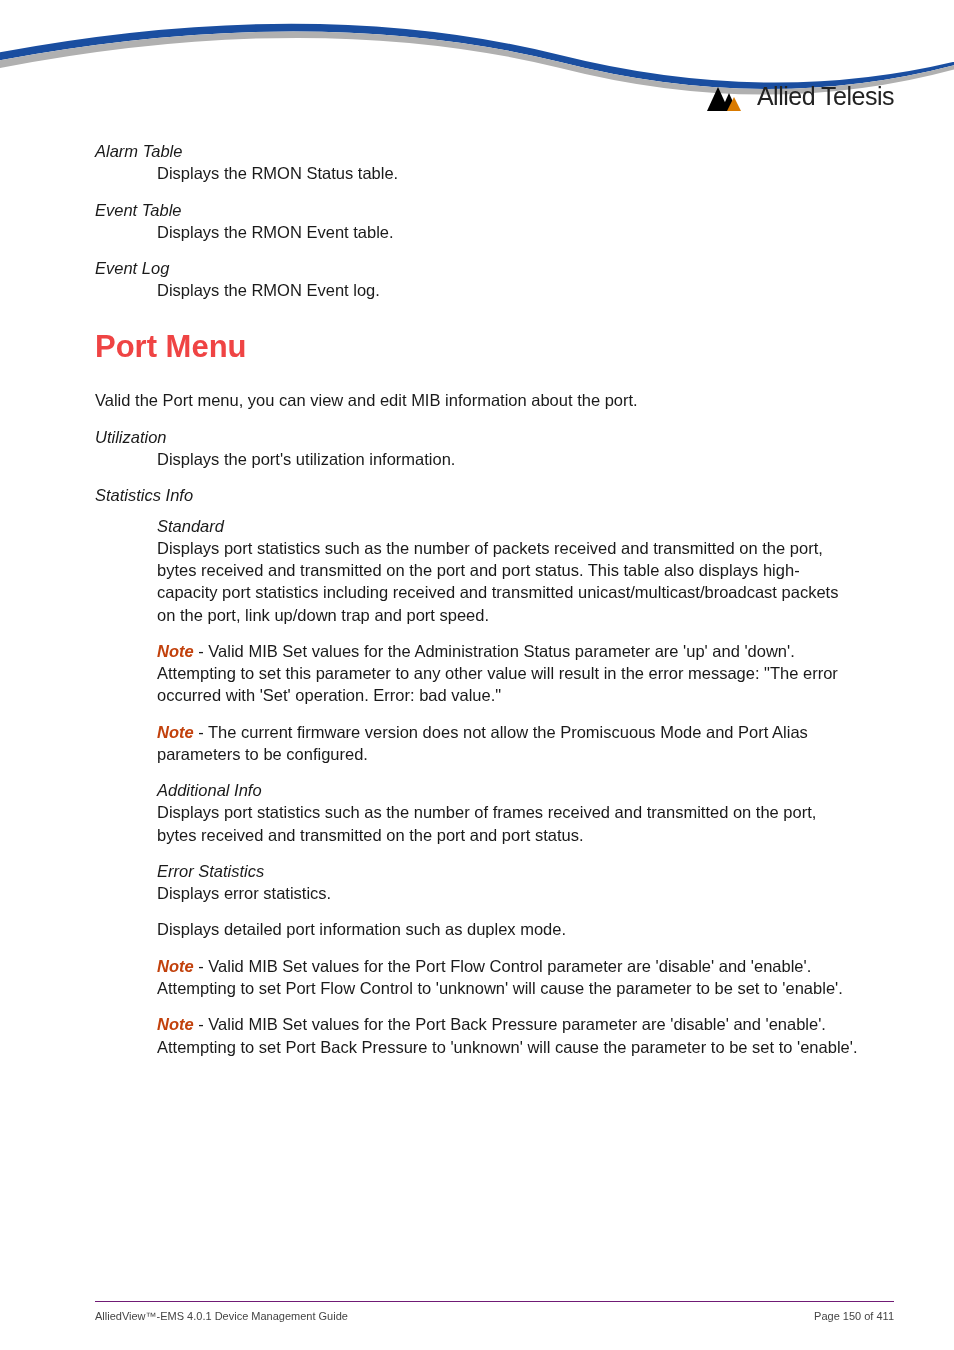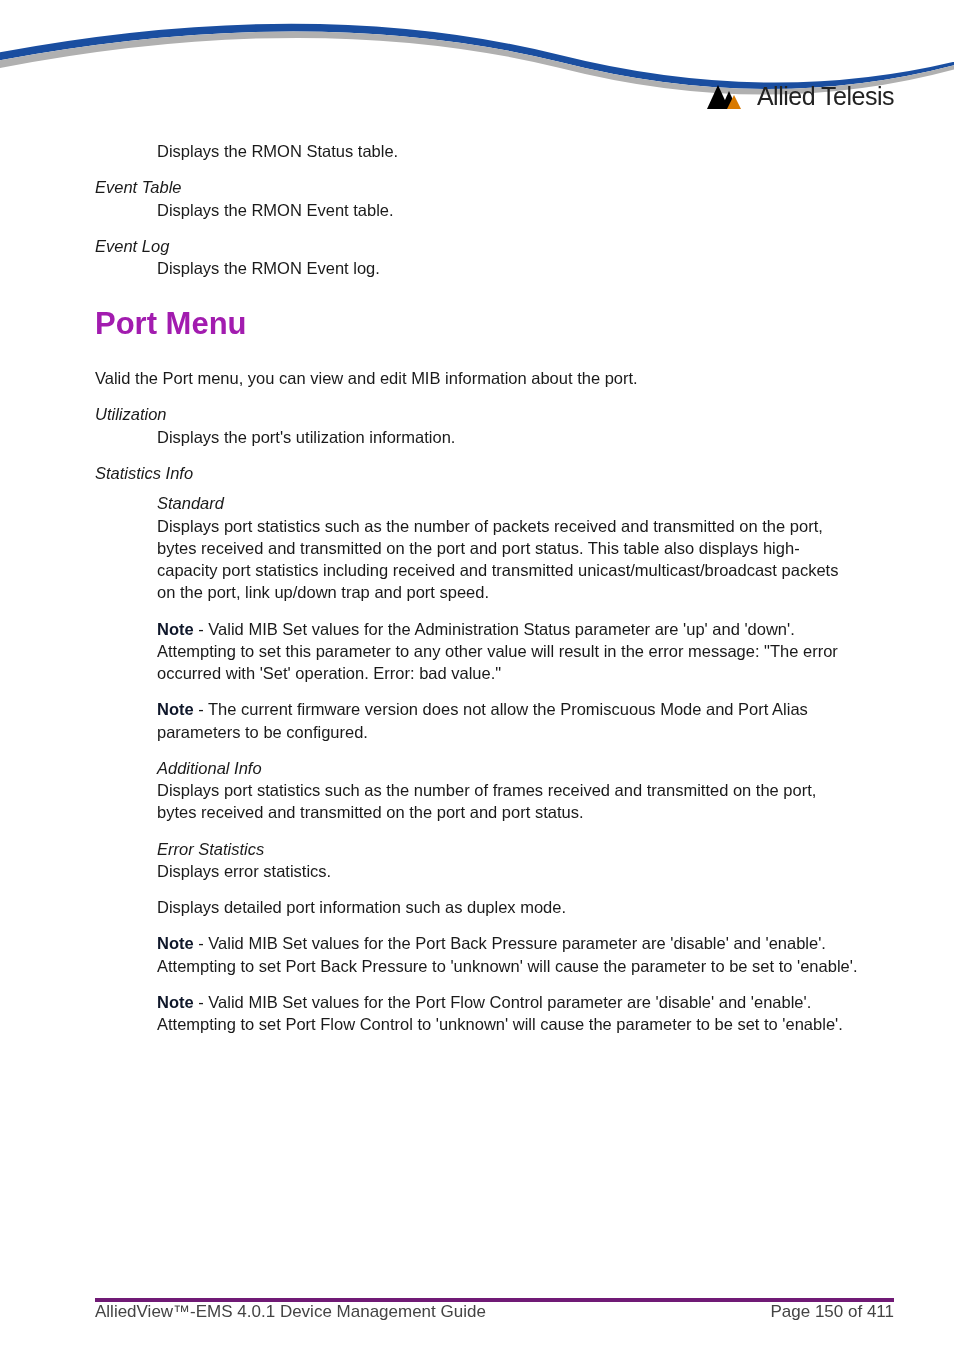--- a/index.html
+++ b/index.html
@@ -21,21 +21,21 @@
     top: 0;
     left: 0;
     width: 954px;
     height: 140px;
   }
   .logo-block {
     position: absolute;
     right: 60px;
     top: 82px;
     display: flex;
-    align-items: center;
+    align-items: flex-end;
     gap: 6px;
   }
   .logo-triangle {
     width: 44px;
     height: 24px;
   }
   .logo-text {
     font-size: 25px;
     font-weight: 400;
     color: #222;
@@ -52,48 +52,50 @@
     font-weight: normal;
     margin-top: 8px;
   }
   .term.first { margin-top: 0; }
   .desc {
     padding-left: 62px;
   }
   .h2 {
     font-size: 31px;
     font-weight: 700;
-    color: #a21caf;
+    color: #ef4444;
     margin-top: 24px;
     margin-bottom: 22px;
   }
   .para {
     margin-bottom: 14px;
   }
   .sub-term {
     font-style: italic;
     padding-left: 62px;
     margin-top: 8px;
   }
   .sub-desc {
     padding-left: 62px;
     margin-bottom: 14px;
   }
   .note {
-    color: #0f172a;
+    color: #c2410c;
+    font-style: italic;
     font-weight: 600;
   }
   .block { margin-bottom: 14px; }
   .footer {
     position: absolute;
     bottom: 28px;
     left: 95px;
     right: 60px;
-    border-top: 4px solid #701a75;
-    font-size: 17px;
+    border-top: 1px solid #701a75;
+    padding-top: 8px;
+    font-size: 11px;
     color: #444;
     display: flex;
     justify-content: space-between;
   }
 </style>
 </head>
 <body>
 
 <div class="header-area">
   <svg class="swoosh" viewBox="0 0 954 140" preserveAspectRatio="none">
@@ -105,20 +107,21 @@
       <polygon points="0,24 11,0 22,24" fill="#000"></polygon>
       <polygon points="14,24 22,6 30,24" fill="#000"></polygon>
       <polygon points="20,24 27,10 34,24" fill="#d97a00"></polygon>
     </svg>
     <span class="logo-text">Allied Telesis</span>
   </div>
 </div>
 
 <div class="content">
 
+  <div class="term first">Alarm Table</div>
   <div class="desc block">Displays the RMON Status table.</div>
 
   <div class="term">Event Table</div>
   <div class="desc block">Displays the RMON Event table.</div>
 
   <div class="term">Event Log</div>
   <div class="desc block">Displays the RMON Event log.</div>
 
   <div class="h2">Port Menu</div>
 
@@ -141,25 +144,25 @@
 
   <div class="sub-term">Additional Info</div>
   <div class="sub-desc">Displays port statistics such as the number of frames received and transmitted on the port, bytes received and transmitted on the port and port status.</div>
 
   <div class="sub-term">Error Statistics</div>
   <div class="sub-desc">Displays error statistics.</div>
 
   <div class="desc block">Displays detailed port information such as duplex mode.</div>
 
   <div class="desc block">
-    <span class="note">Note</span><span> - Valid MIB Set values for the Port Back Pressure parameter are 'disable' and 'enable'. Attempting to set Port Back Pressure to 'unknown' will cause the parameter to be set to 'enable'.</span>
+    <span class="note">Note</span><span> - Valid MIB Set values for the Port Flow Control parameter are 'disable' and 'enable'. Attempting to set Port Flow Control to 'unknown' will cause the parameter to be set to 'enable'.</span>
   </div>
 
   <div class="desc block">
-    <span class="note">Note</span><span> - Valid MIB Set values for the Port Flow Control parameter are 'disable' and 'enable'. Attempting to set Port Flow Control to 'unknown' will cause the parameter to be set to 'enable'.</span>
+    <span class="note">Note</span><span> - Valid MIB Set values for the Port Back Pressure parameter are 'disable' and 'enable'. Attempting to set Port Back Pressure to 'unknown' will cause the parameter to be set to 'enable'.</span>
   </div>
 
 </div>
 
 <div class="footer">
   <span>AlliedView™-EMS 4.0.1 Device Management Guide</span>
   <span>Page 150 of 411</span>
 </div>
 
 </body></html>

